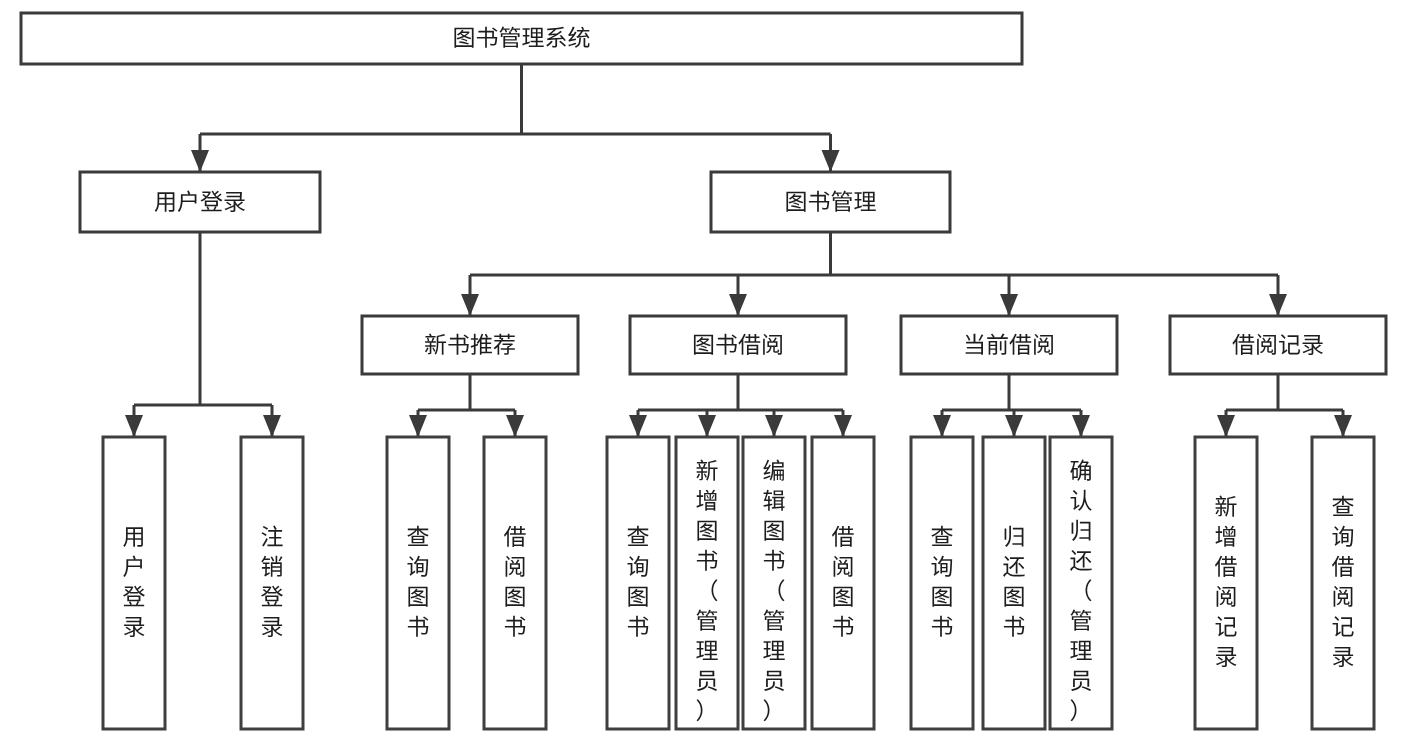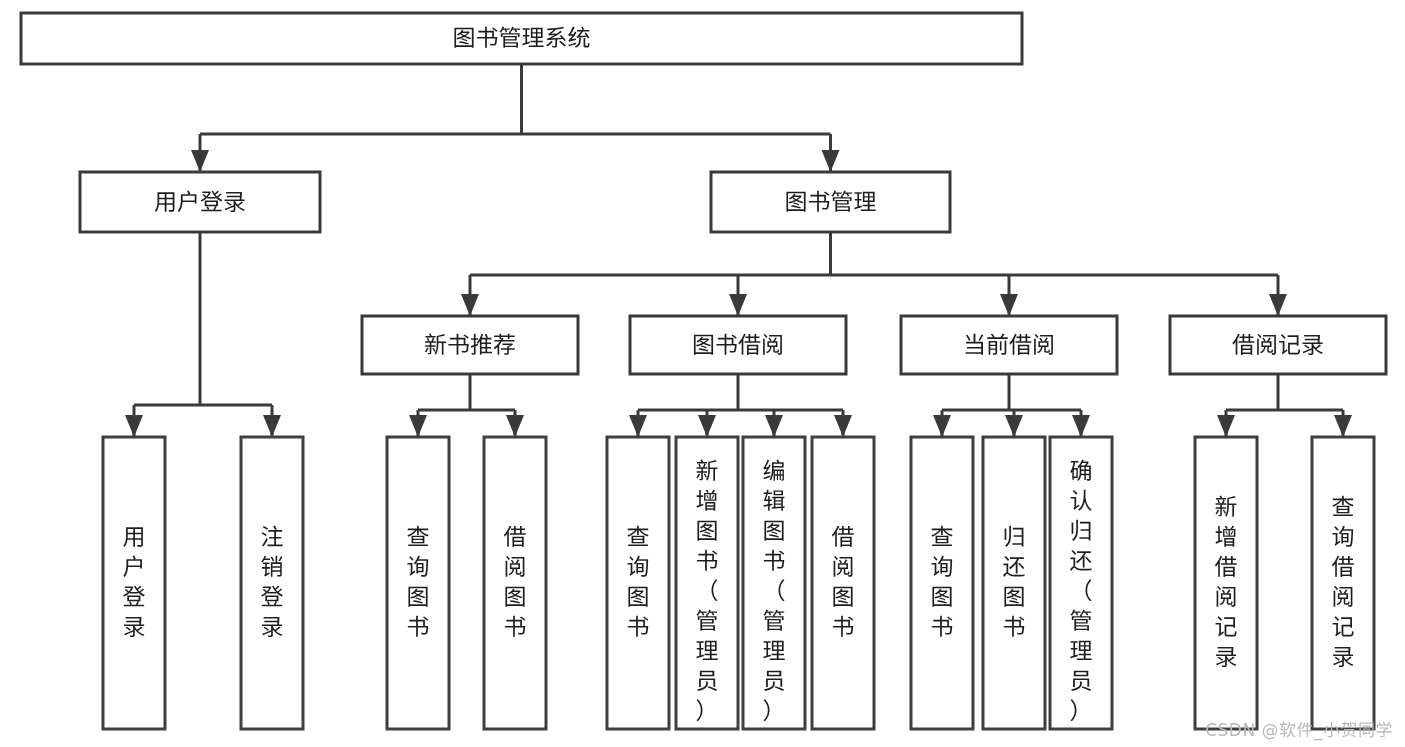--- a/index.html
+++ b/index.html
@@ -208,14 +208,13 @@
         <g>
           <rect x="1195" y="437" width="62" height="292" class="node-box-thin"></rect>
           <text x="1226" y="0" class="node-label-vertical"><tspan x="1226" y="508" dominant-baseline="middle">新</tspan><tspan x="1226" y="538" dominant-baseline="middle">增</tspan><tspan x="1226" y="568" dominant-baseline="middle">借</tspan><tspan x="1226" y="598" dominant-baseline="middle">阅</tspan><tspan x="1226" y="628" dominant-baseline="middle">记</tspan><tspan x="1226" y="658" dominant-baseline="middle">录</tspan></text>
         </g>
         <g>
           <rect x="1312" y="437" width="62" height="292" class="node-box-thin"></rect>
           <text x="1343" y="0" class="node-label-vertical"><tspan x="1343" y="508" dominant-baseline="middle">查</tspan><tspan x="1343" y="538" dominant-baseline="middle">询</tspan><tspan x="1343" y="568" dominant-baseline="middle">借</tspan><tspan x="1343" y="598" dominant-baseline="middle">阅</tspan><tspan x="1343" y="628" dominant-baseline="middle">记</tspan><tspan x="1343" y="658" dominant-baseline="middle">录</tspan></text>
         </g>
       </g>
   </svg>
-  <div class="watermark-text">CSDN @软件_小贺同学</div>
 </div>
 
 </body></html>

